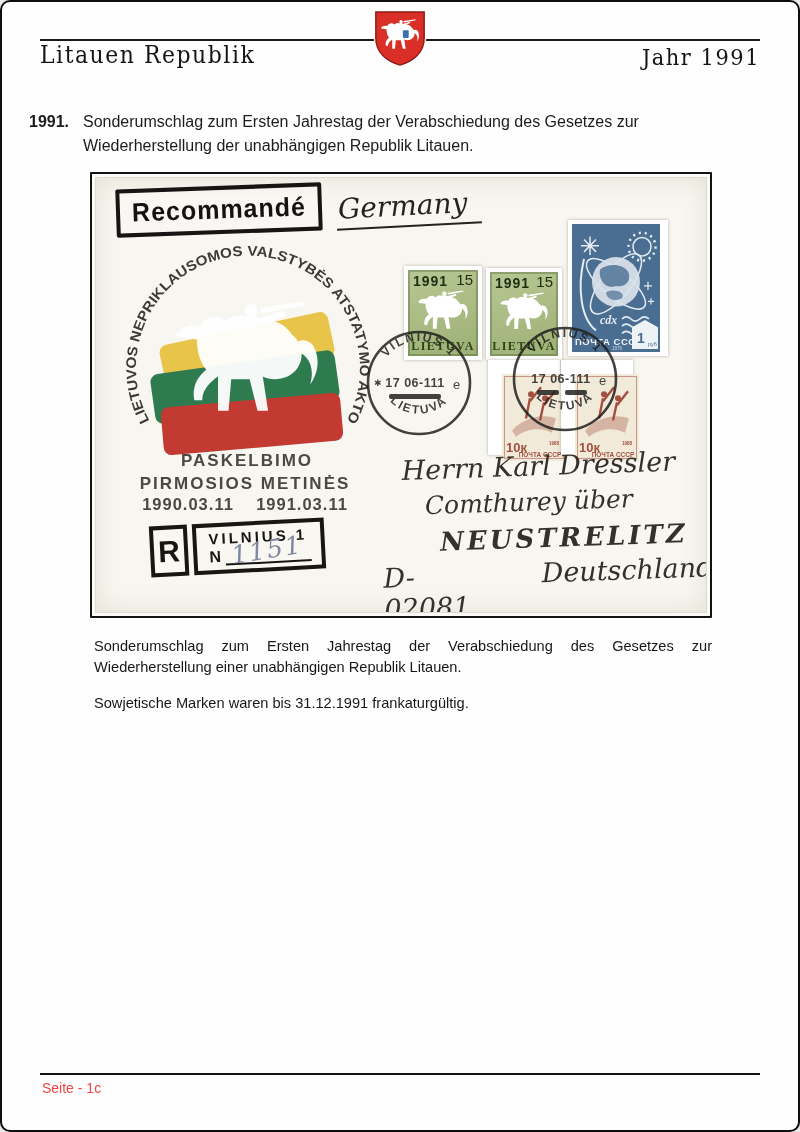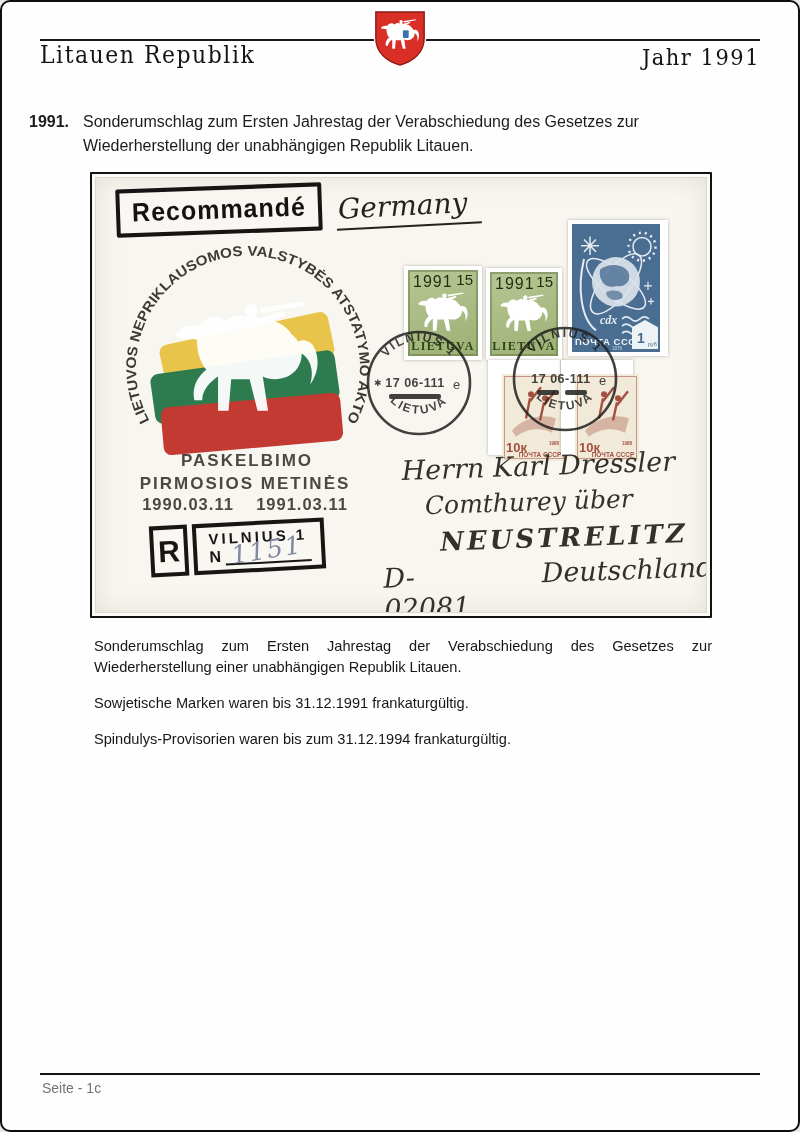--- a/index.html
+++ b/index.html
@@ -52,21 +52,21 @@
   .flag-g{fill:var(--flag-green,#2e7b4f);}
   .flag-r{fill:var(--flag-red,#c23a32);}
   .vytis-outline{color:#ffffff;opacity:.95;}
   .vytis-white{color:#ffffff;}
   
   .stamp{position:absolute;background:#fff;box-shadow:0 0 3px rgba(120,110,90,.5);}
   .stamp-green{width:78px;height:94px;padding:4px;}
   .sg-inner{width:100%;height:100%;background:linear-gradient(160deg,#b7c794,var(--stamp-green,#9db074));
     box-shadow:inset 0 0 0 2px rgba(64,92,44,.35);display:flex;flex-direction:column;}
   .sg-top{display:flex;justify-content:space-between;align-items:flex-start;padding:3px 5px 0;color:#1f2d10;}
-  .sg-year{font-size:16px;font-weight:normal;letter-spacing:1px;}
+  .sg-year{font-size:14px;font-weight:bold;letter-spacing:1px;}
   .sg-val{font-size:15px;font-weight:normal;line-height:14px;}
   .sg-rider{display:block;margin:1px auto 0;}
   .sg-country{font-family:"Liberation Serif",serif;font-weight:bold;font-size:12px;letter-spacing:1.5px;
     color:#2c4517;text-align:center;margin-top:auto;padding-bottom:2px;}
   .blue-wrap{width:100px;height:136px;padding:4px;}
   .tenk-wrap{width:72px;height:95px;padding:14px;}
   .pm{position:absolute;opacity:.84;}
   .pm circle{fill:none;stroke:#1f1e1c;stroke-width:2.6px;}
   .pm-arc{font-family:"Liberation Sans",sans-serif;font-weight:bold;font-size:12px;
     letter-spacing:2px;fill:#1f1e1c;text-anchor:middle;}
@@ -98,21 +98,21 @@
   .addr2{margin-left:44px;font-size:25px;margin-top:6px;}
   .addr3{margin-left:58px;font-size:26px;letter-spacing:3px;margin-top:7px;font-weight:bold;}
   .addr4{display:flex;margin-top:4px;font-size:27px;}
   .addr4 .country{margin-left:46px;}
   
   .notes{position:absolute;left:92px;top:634px;width:618px;font-size:14.6px;line-height:21px;color:#171717;}
   .notes p{margin:0 0 15px 0;}
   .notes p.just{text-align:justify;}
   
   .ftr-rule{position:absolute;top:1071px;left:38px;right:38px;height:2px;background:#131313;}
-  .ftr-left{position:absolute;top:1078px;left:40px;font-size:14px;color:#737373;}
+  .ftr-left{position:absolute;top:1078px;left:40px;font-size:14px;color:#ef4444;}
   .ftr-center{position:absolute;top:1077px;left:0;right:0;text-align:center;
     font-family:"DejaVu Serif",serif;font-style:italic;font-size:15.5px;color:#232323;}
   .hidden-defs{position:absolute;width:0;height:0;overflow:hidden;}
   
   .bs-txt{font-family:"Liberation Sans",sans-serif;font-weight:bold;fill:#eef3f8;}
   .bs-cdx{font-family:"Liberation Serif",serif;font-style:italic;font-weight:bold;font-size:12px;fill:#e2eaf2;}
   .bs-line{stroke:#e4ebf2;fill:none;}
   .tk-txt{font-family:"Liberation Sans",sans-serif;font-weight:bold;fill:var(--stamp-brick,#a34f41);}
   .tk-line{stroke:var(--stamp-brick,#a34f41);fill:none;}
 </style>
@@ -310,19 +310,18 @@
           <span class="country">Deutschland</span>
         </div>
       </div>
 
     </div>
   </figure>
 
   <div class="notes">
     <p class="just">Sonderumschlag zum Ersten Jahrestag der Verabschiedung des Gesetzes zur Wiederherstellung einer unabhängigen Republik Litauen.</p>
     <p>Sowjetische Marken waren bis 31.12.1991 frankaturgültig.</p>
-    <p>Spindulys-Provisorien waren bis zum 31.12.1994 frankaturgültig.</p>
   </div>
 
   <div class="ftr-rule"></div>
   <span class="ftr-left">Seite - 1c</span>
 
 </div>
 
 </body></html>

